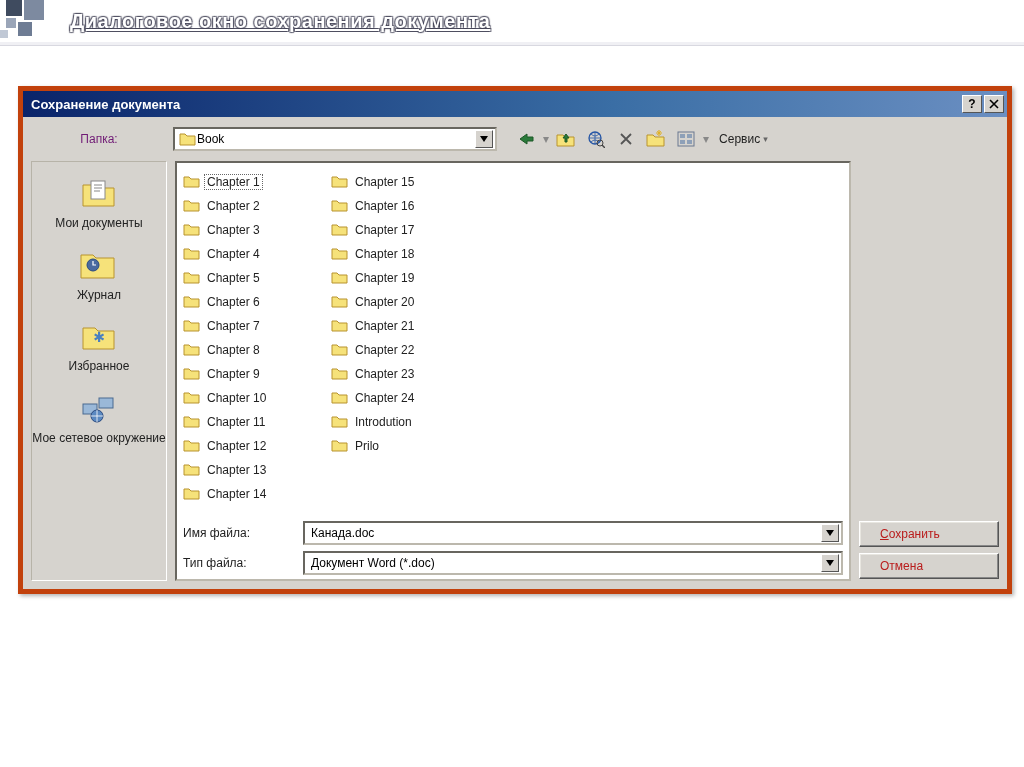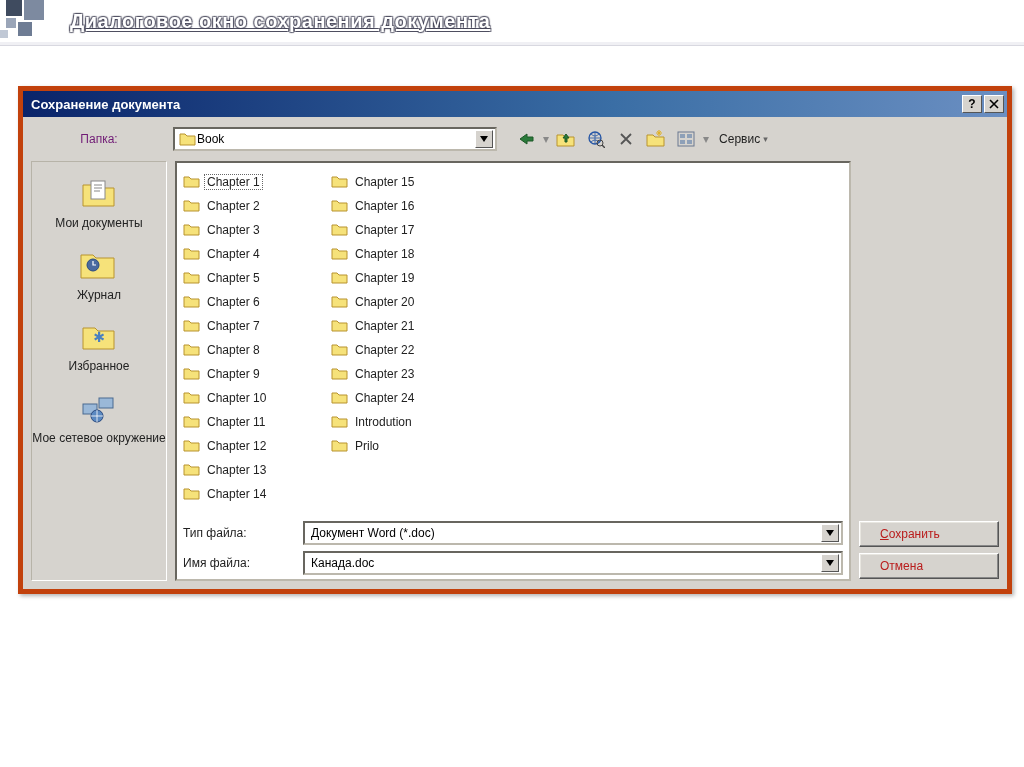--- a/index.html
+++ b/index.html
@@ -512,41 +512,41 @@
                 </div>
                 <div class="file-item">
                   <svg class="folder-svg" viewBox="0 0 18 16">
                     <path d="M1 4 h5 l2 2 h8 v8 h-15 z" fill="#f6e27a" stroke="#b8932e"></path>
                   </svg>
                   <span class="fname">Prilo</span>
                 </div>
               </div>
             <div class="bottom-rows">
               <div class="brow">
+                <div class="blabel">Имя файла:</div>
+                <div class="binput">
+                  <span>Канада.doc</span>
+                  <div class="combo-arrow">
+                      <svg width="8" height="6" viewBox="0 0 8 6">
+                        <path d="M0 0 H8 L4 6 Z" fill="#000"></path>
+                      </svg>
+                    </div>
+                </div>
+              </div>
+              <div class="brow">
                 <div class="blabel">Тип файла:</div>
                 <div class="binput">
                   <span>Документ Word (*.doc)</span>
                   <div class="combo-arrow">
                       <svg width="8" height="6" viewBox="0 0 8 6">
                         <path d="M0 0 H8 L4 6 Z" fill="#000"></path>
                       </svg>
                     </div>
                 </div>
               </div>
-              <div class="brow">
-                <div class="blabel">Имя файла:</div>
-                <div class="binput">
-                  <span>Канада.doc</span>
-                  <div class="combo-arrow">
-                      <svg width="8" height="6" viewBox="0 0 8 6">
-                        <path d="M0 0 H8 L4 6 Z" fill="#000"></path>
-                      </svg>
-                    </div>
-                </div>
-              </div>
             </div>
           </div>
         </div>
 
         <div class="action-col">
           <div class="btn">
               <span><u>С</u><span id="save-rest">охранить</span></span>
             </div>
           <div class="btn">
               <span>Отмена</span>

